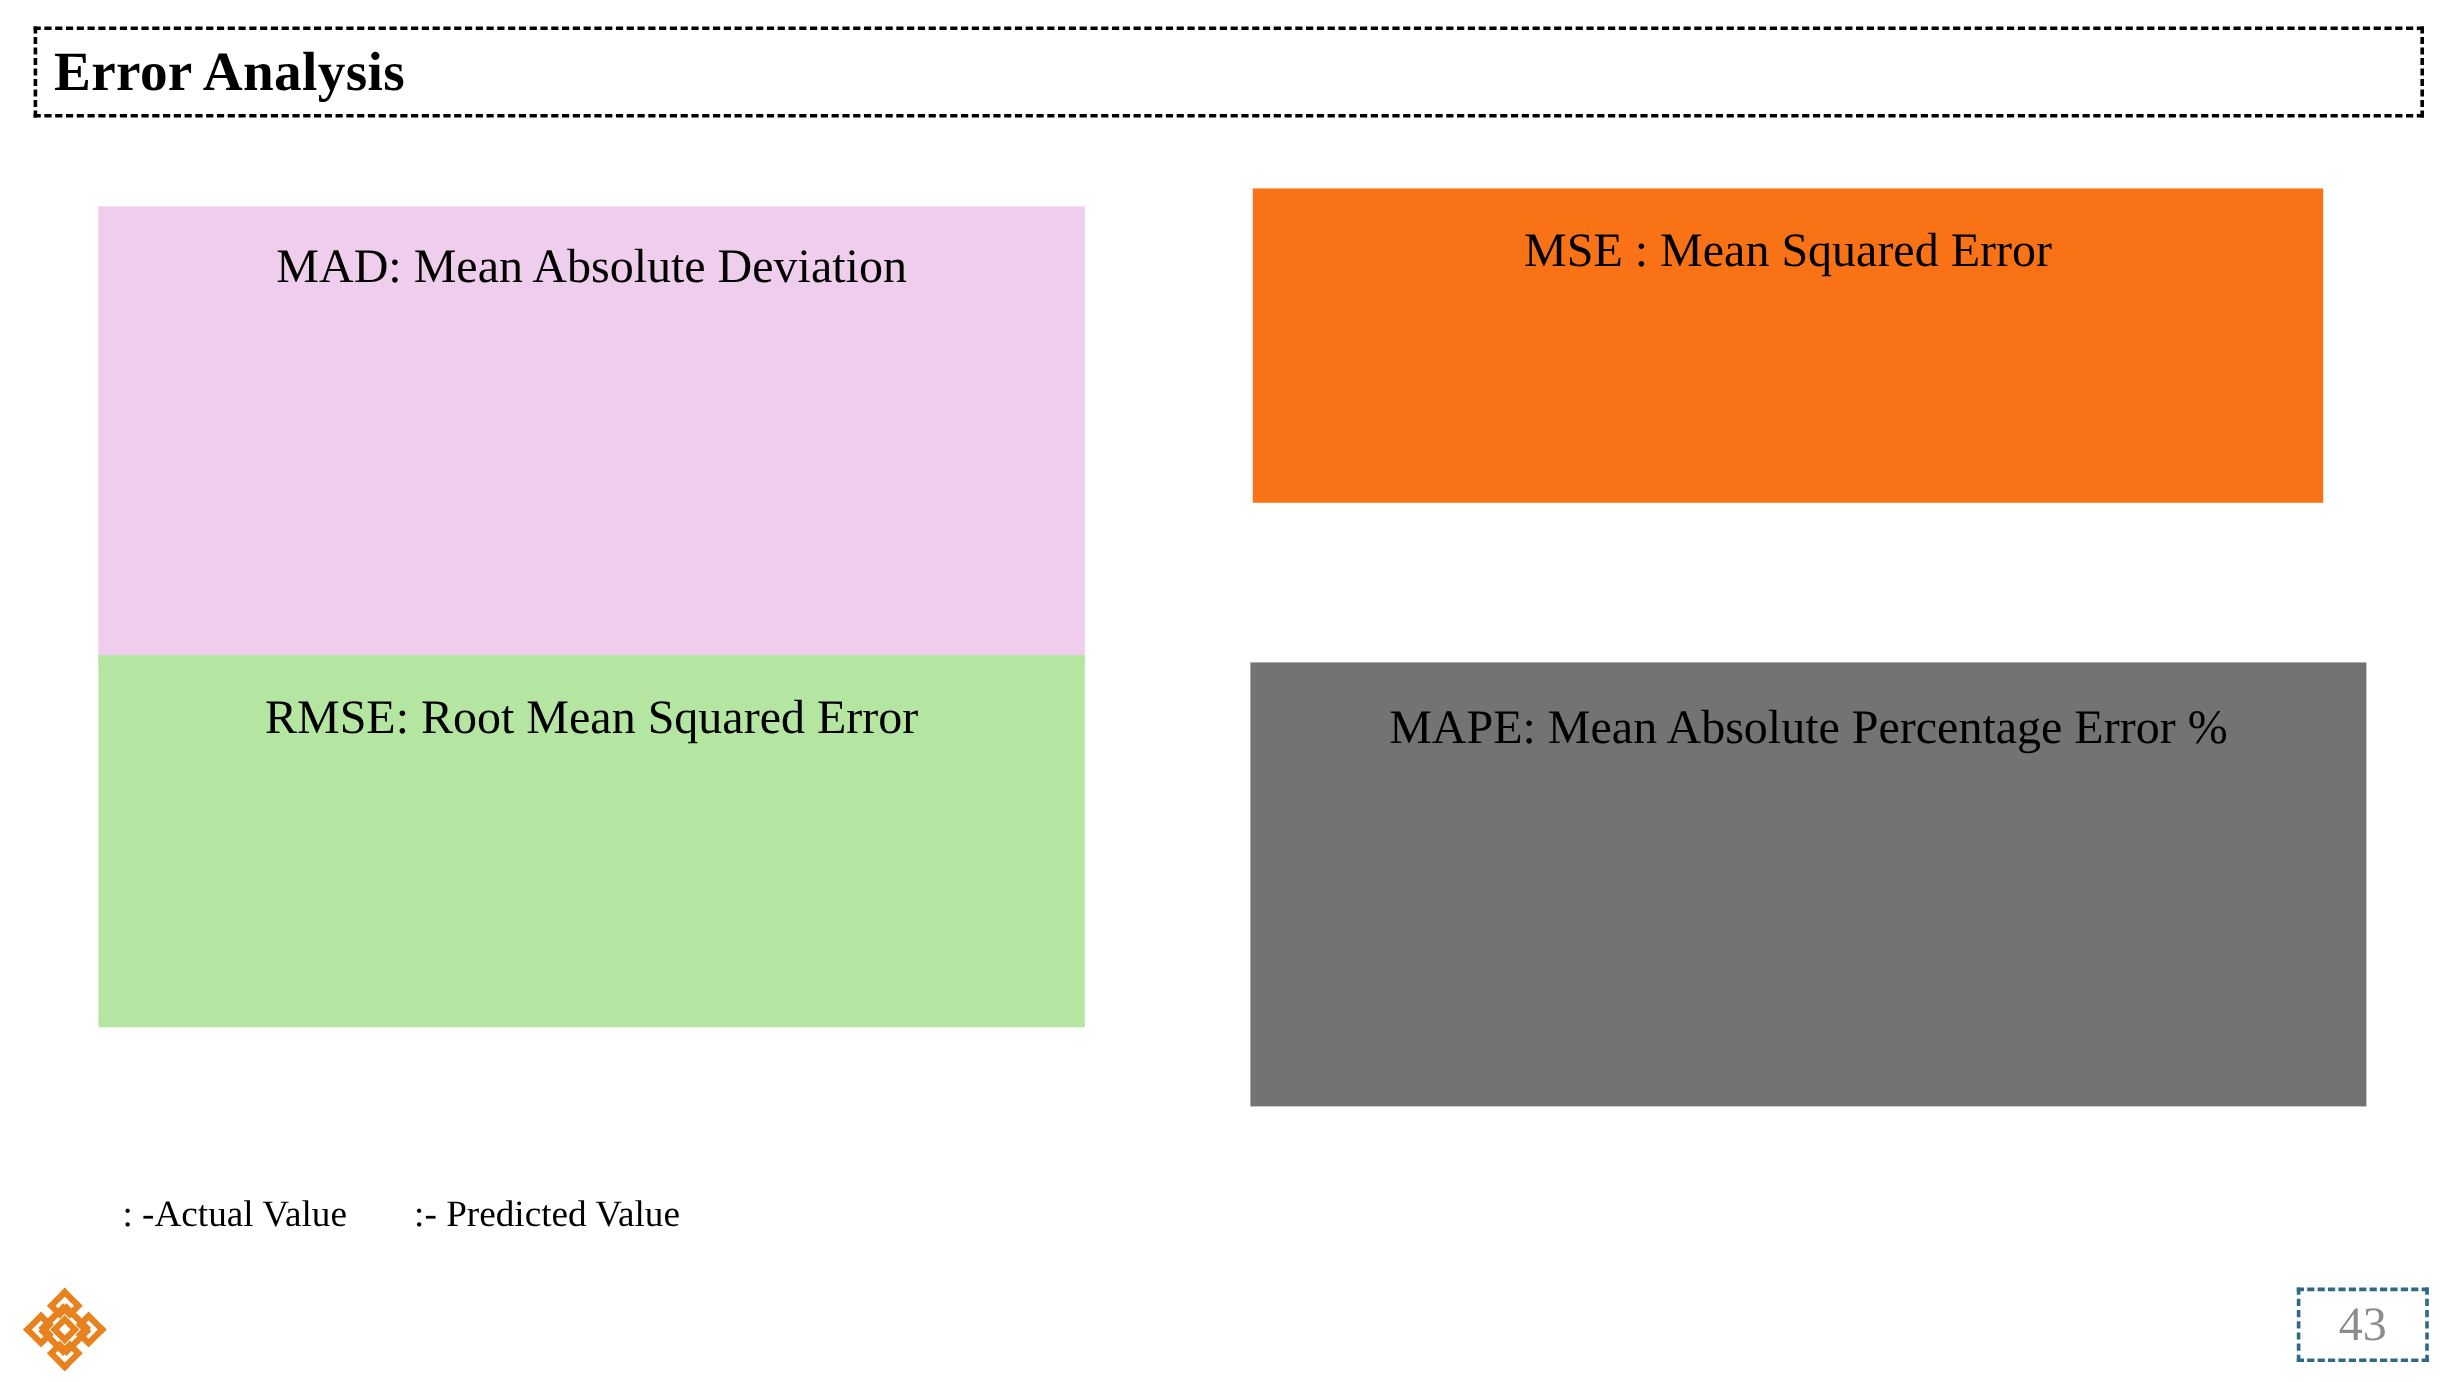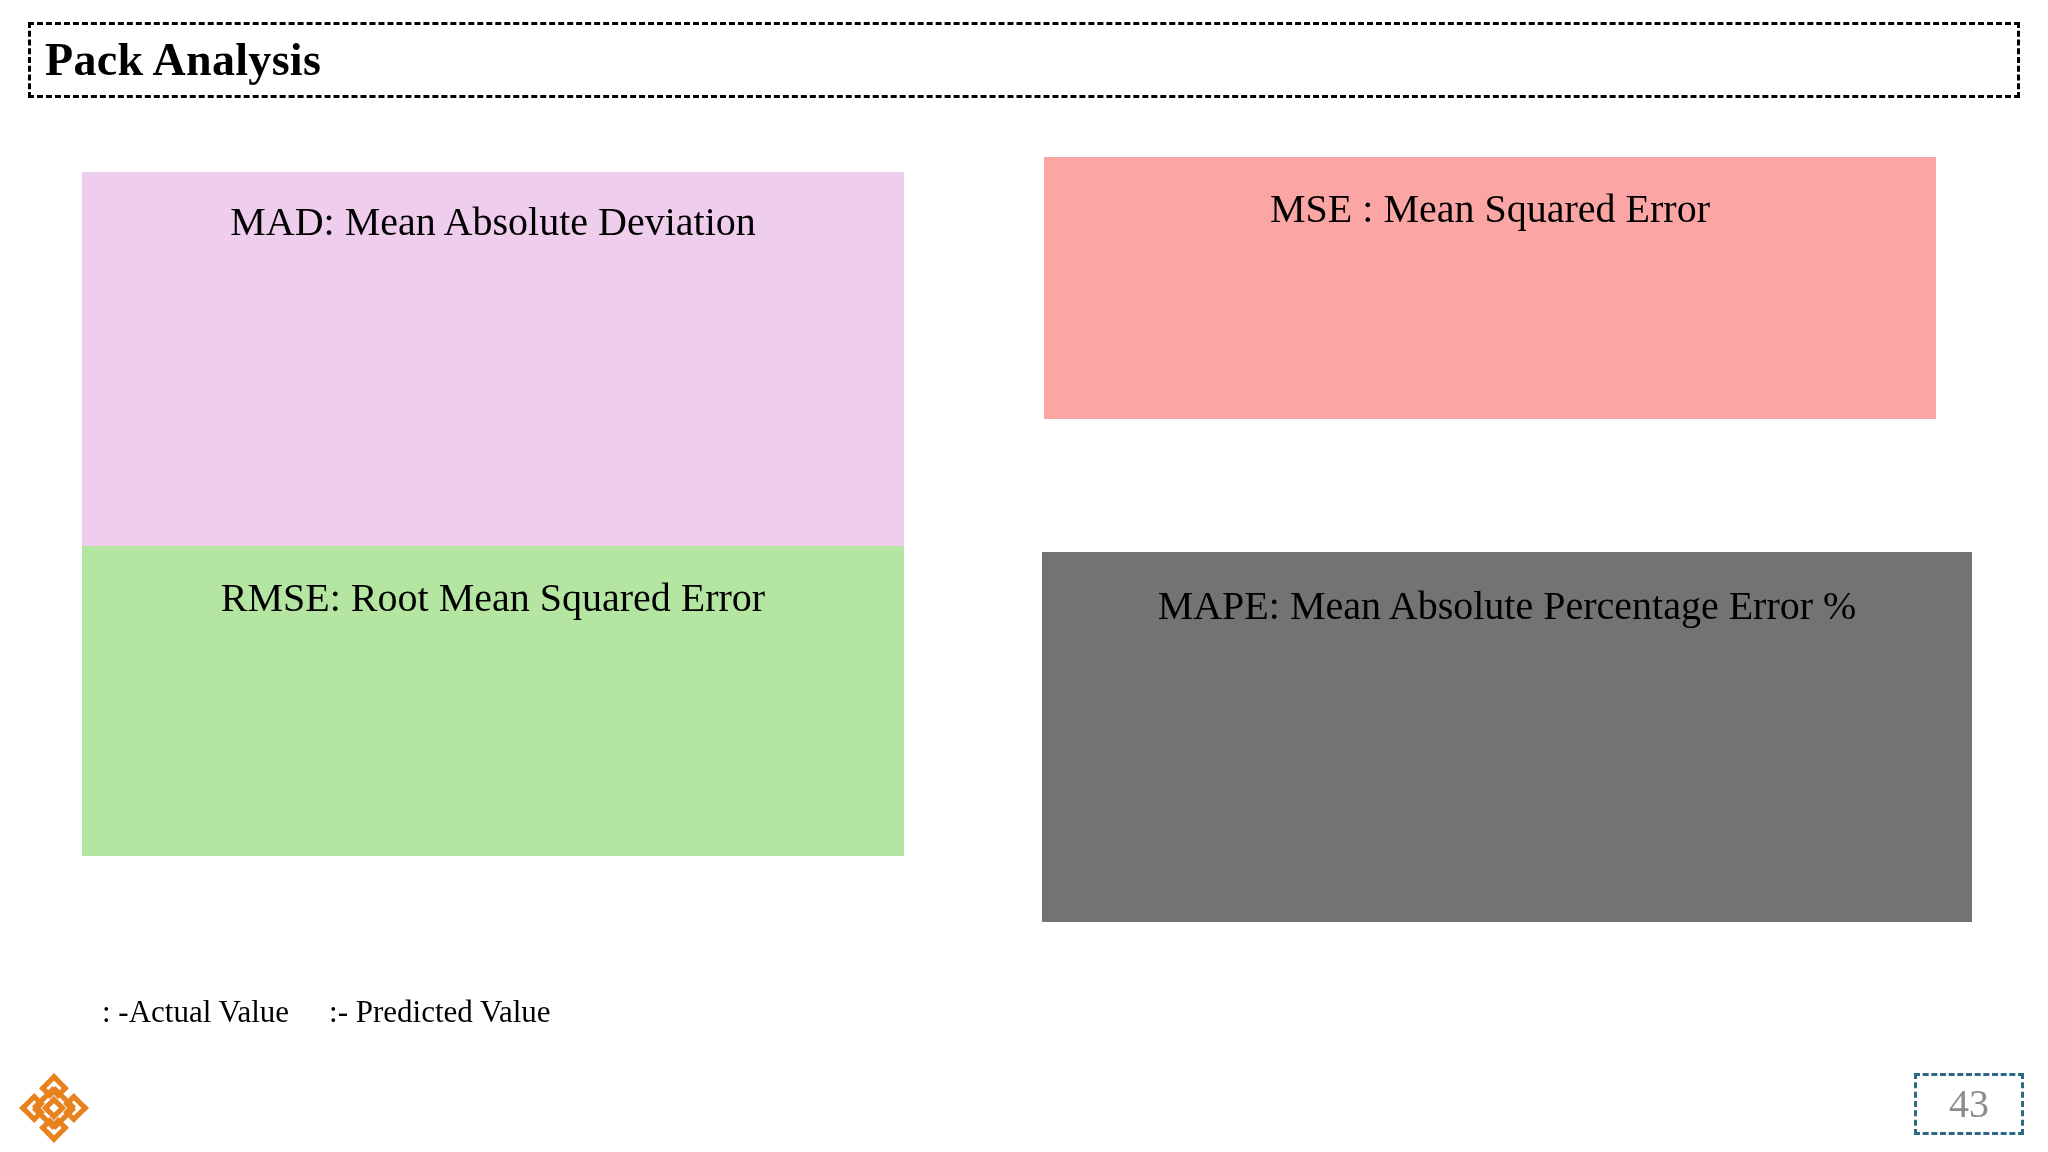--- a/index.html
+++ b/index.html
@@ -69,21 +69,21 @@
     height: 384px;
     background: #EFCDEC;
   }
   #box-mad .metric-label { padding-top: 10px; }
 
   #box-mse {
     left: 1044px;
     top: 157px;
     width: 892px;
     height: 262px;
-    background: #fca5a5;
+    background: #f97316;
   }
   #box-mse .metric-label { padding-top: 12px; }
 
   #box-rmse {
     left: 82px;
     top: 546px;
     width: 822px;
     height: 310px;
     background: #B4E6A2;
   }
@@ -98,21 +98,21 @@
   }
   #box-mape .metric-label { padding-top: 14px; }
 
   
   .legend-row {
     position: absolute;
     left: 102px;
     top: 996px;
     display: flex;
     align-items: baseline;
-    gap: 40px;
+    gap: 56px;
     font-size: 31px;
     line-height: 1;
     white-space: nowrap;
   }
 
   
   .footer-logo {
     position: absolute;
     left: 18px;
     top: 1072px;
@@ -155,21 +155,21 @@
     line-height: 1;
     color: #8C8C8C;
   }
 </style>
 </head>
 <body>
 
 <div class="slide">
 
   <div class="title-box">
-    <span class="title-text">Pack Analysis</span>
+    <span class="title-text">Error Analysis</span>
   </div>
 
   <div class="metric-box" id="box-mad">
     <span class="metric-label">MAD: Mean Absolute Deviation</span>
   </div>
 
   <div class="metric-box" id="box-mse">
     <span class="metric-label">MSE : Mean Squared Error</span>
   </div>
 

